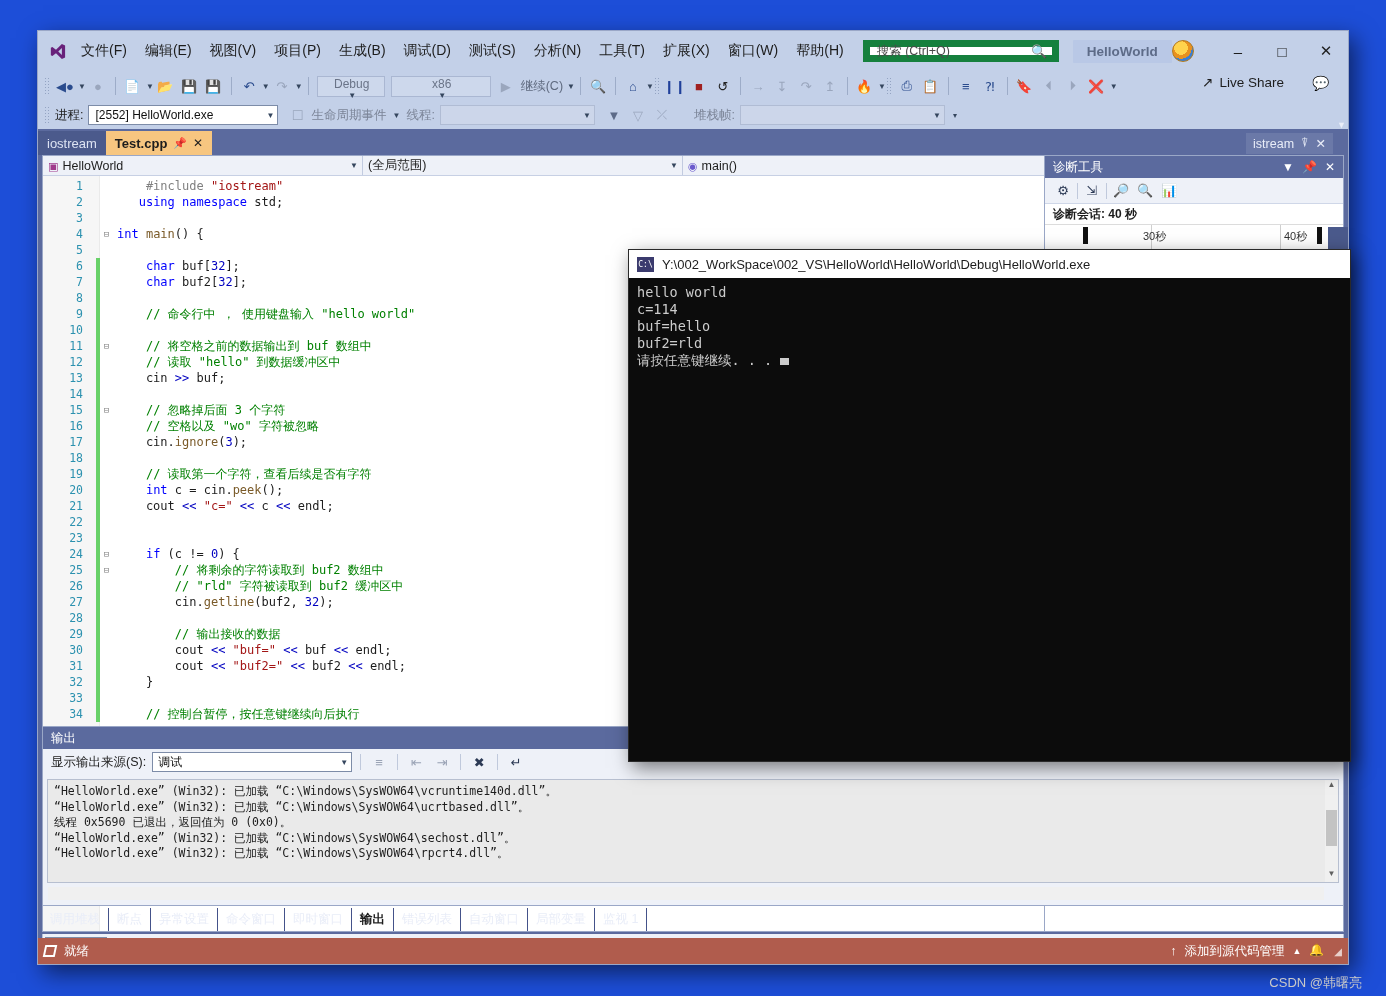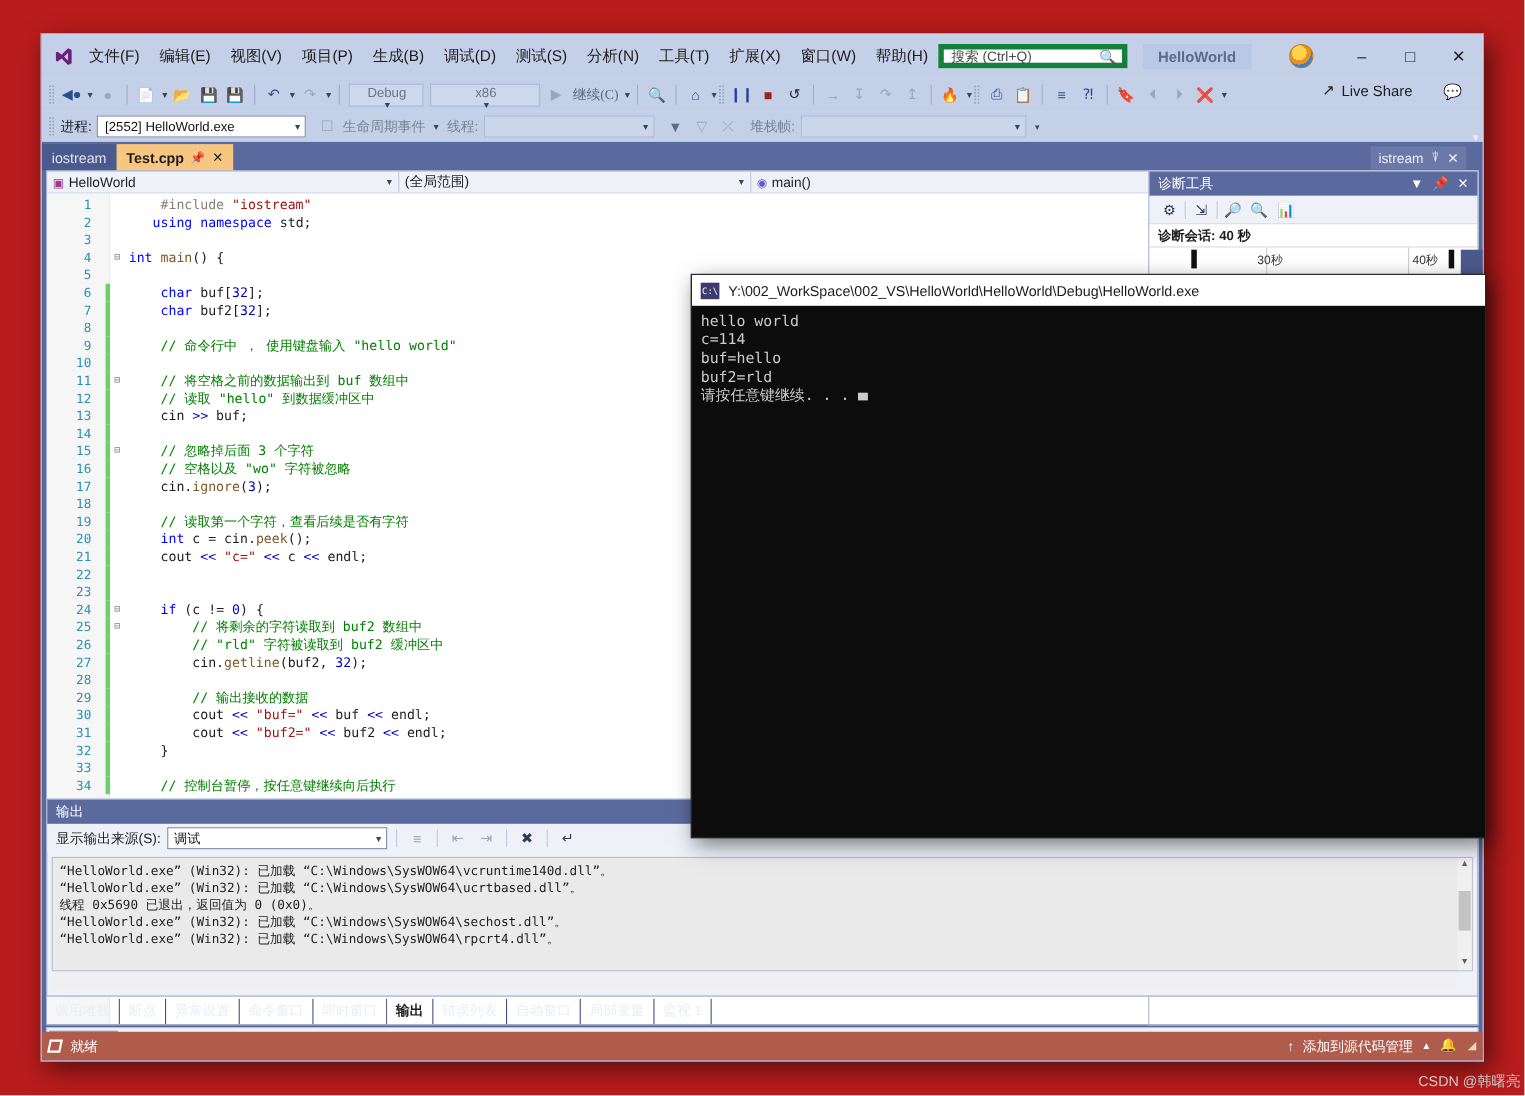--- a/index.html
+++ b/index.html
@@ -6,21 +6,21 @@
   html, body {
     margin: 0; padding: 0;
     width: 1386px; height: 996px;
     background: #ffffff;
     font-family: "Liberation Sans", "DejaVu Sans", sans-serif;
     overflow: hidden;
   }
   #root {
     position: relative;
     width: 1386px; height: 996px;
-    background: #b91c1c;
+    background: #1d4ed8;
   }
 
   
   #vswin {
     position: absolute;
     left: 37px; top: 30px;
     width: 1312px; height: 935px;
     background: #eef1f8;
     border: 1px solid #9aa7c7;
     box-shadow: 6px 8px 22px rgba(0,0,0,0.55);
@@ -41,22 +41,23 @@
     color:#6a3fa0;
   }
   .menuitem {
     font-size: 14px; color: #1d1d1d;
     padding: 4px 9px;
     white-space: nowrap;
     cursor: default;
   }
 
   .searchbox {
-    width: 172px; height: 22px;
-    background:#fff; border:5px solid #15803d;
+    margin-left: 10px;
+    width: 196px; height: 22px;
+    background:#fff; border:7px solid #15803d;
     display:flex; align-items:center;
     padding: 0 4px 0 7px;
     font-size:12.5px; color:#555;
   }
   .searchbox .ph { flex:1; color:#4a4a4a; }
   .searchbox .mag { color:#333; font-size:13px; }
 
   .projbadge {
     margin-left:14px;
     background:#b9c8e6; color:#5d6b88;
@@ -99,21 +100,21 @@
   .tb-ico.dis { color:#9aa6bd; }
   .tb-sep { width:1px;height:18px;background:#9dacc8;margin:0 5px; }
   .caret { font-size:8px; color:#35465e; margin-left:1px; }
   .combo {
     height:21px; min-width:62px;
     background:#cdd8ec; border:1px solid #aab7d2;
     display:flex;align-items:center;justify-content:space-between;
     padding:0 4px 0 6px;
     font-size:12px;color:#6a7488; margin:0 3px;flex-direction:column;
   }
-  .tb-text { font-size:12.5px; color:#5f6a7f; padding:0 3px;font-family:Liberation Serif, serif; }
+  .tb-text { font-size:12.5px; color:#5f6a7f; padding:0 3px; }
 
   .liveshare {
     position:absolute; right:64px; top:3px;
     display:flex;align-items:center;gap:6px;
     font-size:13.5px;color:#1d1d1d;
   }
   .pinicon{ position:absolute; right:18px; top:4px; font-size:14px;color:#1d1d1d;}
 
   .toolbar2 { height:28px; }
   .label-cn { font-size:12.5px; color:#1d1d1d; margin:0 5px 0 2px; white-space:nowrap;}
@@ -314,21 +315,21 @@
   }
   .conbody {
     padding:6px 8px;
     font-family:"DejaVu Sans Mono","Liberation Mono",monospace;
     font-size:13.5px; color:#cccccc; line-height:17px;
     white-space:pre;
   }
   .concur{display:inline-block;width:9px;height:7px;background:#cccccc;vertical-align:baseline;}
 
   .watermark{
-    position:absolute; right:4px; bottom:4px;
+    position:absolute; right:24px; bottom:4px;
     font-size:13px; color:#c9c9c9;margin-left:22px;
   }
 </style>
 </head>
 <body>
 
 <div id="root">
 
   <div id="vswin">
 
@@ -442,21 +443,21 @@
       <div class="label-cn dim">生命周期事件</div>
       <div class="caret">▼</div>
       <div class="label-cn dim" style="margin-left:6px">线程:</div>
       <div class="field gray" style="width:155px">
         <span></span>
           <span class="caret">▼</span>
       </div>
       <div class="tb-ico" style="margin-left:8px;color:#5d6b88">▼</div>
       <div class="tb-ico dis">▽</div>
       <div class="tb-ico dis">⤫</div>
-      <div class="label-cn dim" style="margin-left:8px">堆栈帧:</div>
+      <div class="label-cn dim" style="margin-left:20px">堆栈帧:</div>
       <div class="field gray" style="width:205px">
         <span></span>
           <span class="caret">▼</span>
       </div>
       <div class="caret" style="margin-left:8px">▾</div>
     </div>
 
     <div class="docwell">
 
       <div class="tabstrip">

